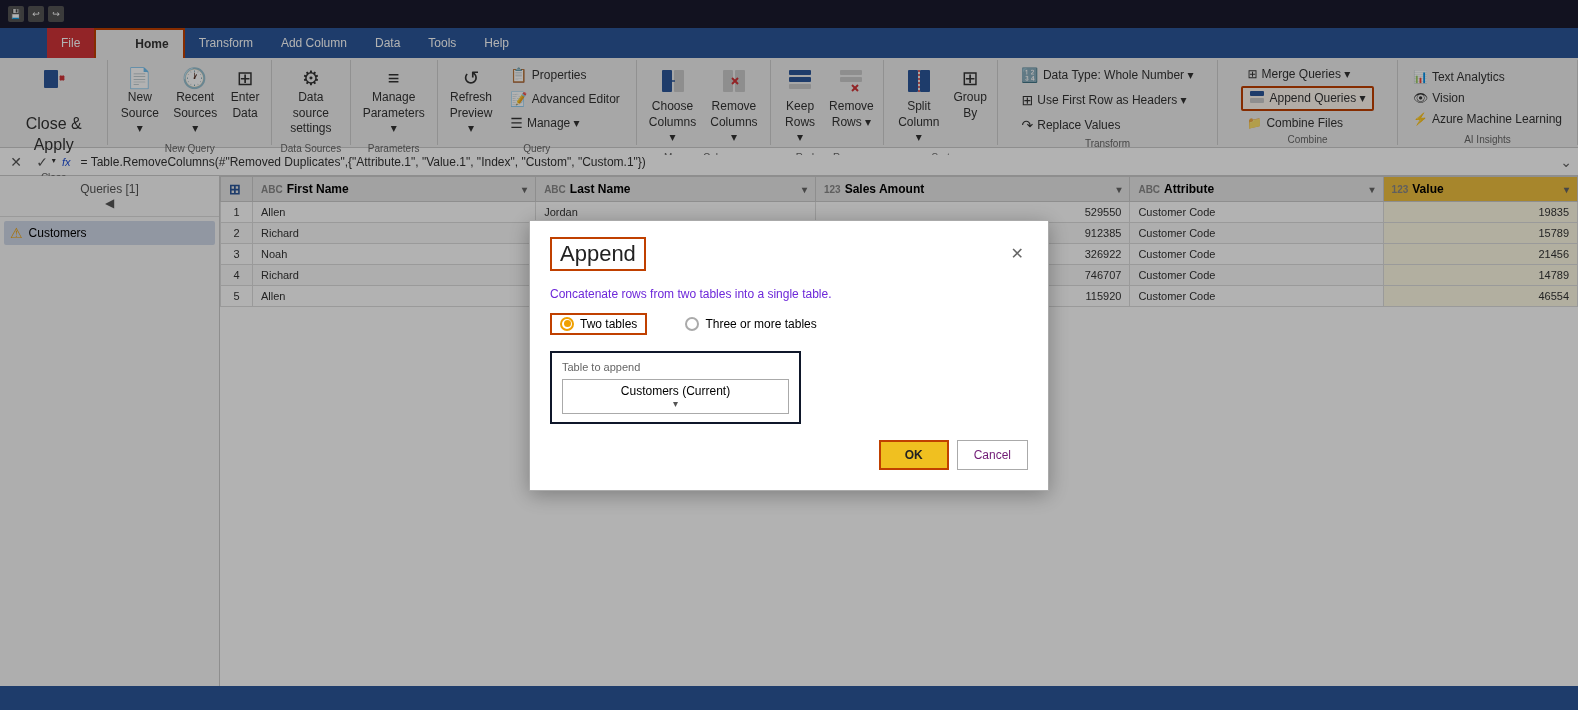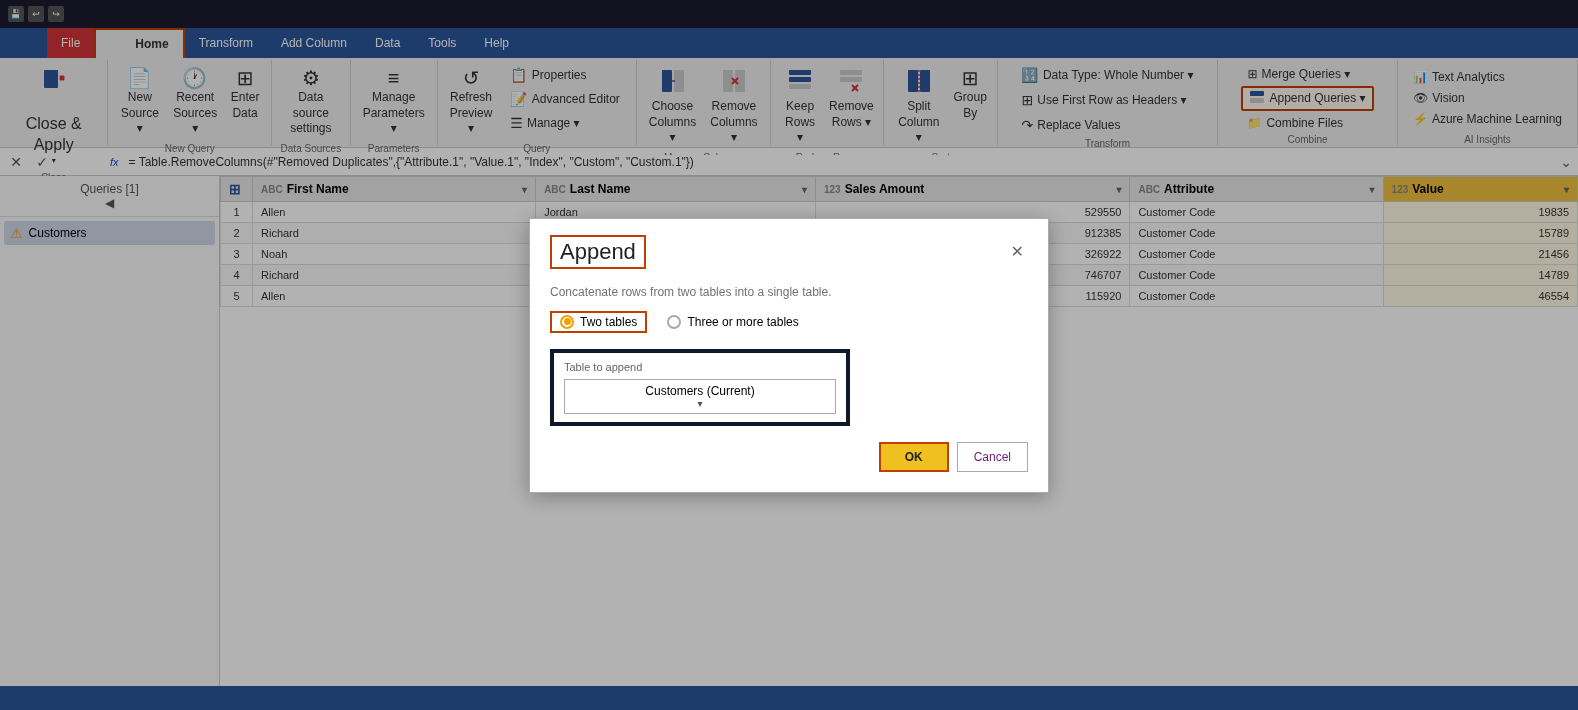--- a/index.html
+++ b/index.html
@@ -115,21 +115,21 @@
       display: flex;
       align-items: center;
       padding: 0 6px;
       gap: 6px;
     }
     .formula-btn {
       width: 20px; height: 20px;
       display: flex; align-items: center; justify-content: center;
       cursor: pointer; font-size: 14px; color: #555;
     }
-    .formula-fx { font-style: italic; color: #1d4ed8; font-size: 11px; padding: 0 4px; margin-left: 48px; }
+    .formula-fx { font-style: italic; color: #1d4ed8; font-size: 11px; padding: 0 4px; }
     .formula-input {
       flex: 1;
       font-size: 12px;
       color: #333;
       background: white;
       border: none;
       outline: none;
     }
     .formula-expand { font-size: 14px; color: #666; cursor: pointer; }
 
@@ -259,27 +259,27 @@
     .modal-close {
       font-size: 16px;
       cursor: pointer;
       color: #666;
       padding: 4px;
     }
     .modal-body {
       padding: 8px 20px 16px 20px;
     }
     .modal-desc {
-      color: #737373;
+      color: #6d28d9;
       font-size: 12px;
       margin-bottom: 12px;
     }
     .modal-radio-group {
       display: flex;
-      gap: 20px;
+      gap: 38px;
       margin-bottom: 16px;
     }
     .modal-radio {
       display: flex;
       align-items: center;
       gap: 6px;
       cursor: pointer;
       font-size: 12px;
     }
     .radio-outer {
@@ -296,24 +296,24 @@
       border-radius: 50%;
       background: #f0a000;
     }
     .modal-radio.selected-option {
       border: 2px solid #c04000;
       padding: 2px 8px;
       border-radius: 0;
     }
 
     .table-to-append-group {
-      border: 4px solid #0f172a;
+      border: 2px solid #0f172a;
       padding: 8px 10px;
       margin-bottom: 0;
-      width: 300px;
+      width: 251px;
     }
     .table-to-append-label {
       font-size: 11px;
       color: #666;
       margin-bottom: 6px;
     }
     .table-to-append-select {
       display: flex;
       align-items: center;
       border: 1px solid #aaa;

